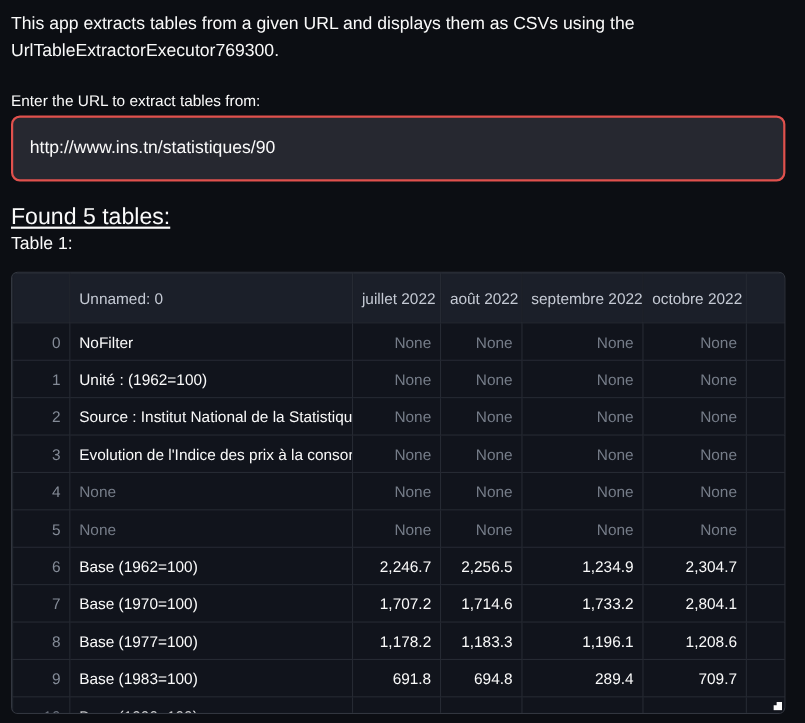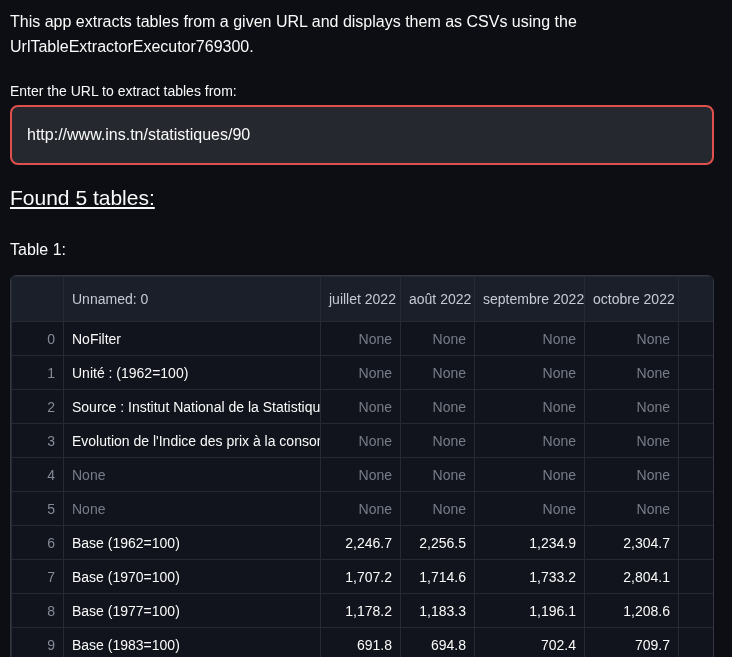--- a/index.html
+++ b/index.html
@@ -13,21 +13,21 @@
 
   .intro{font-size:16px;line-height:25px;margin:0;width:704px;}
   .url-label{margin-top:22px;font-size:14px;line-height:20px;}
   .url-input{
     display:block;margin-top:4px;width:704px;height:60px;box-sizing:border-box;
     background:#262830;border:2px solid #e0514d;border-radius:8px;
     color:#fafafa;font-size:16px;padding:0 15px;outline:none;
     font-family:"Liberation Sans",sans-serif;
   }
   .found{margin-top:23px;font-size:21px;line-height:20px;text-decoration:underline;}
-  .tbl-title{margin-top:32px;font-size:16px;line-height:20px;}
+  .tbl-title{margin-top:4px;font-size:16px;line-height:20px;}
 
   .tbl-wrap{
     position:relative;margin-top:15px;width:704px;height:402px;
     box-sizing:border-box;overflow:hidden;
     border:1px solid #32363f;border-radius:6px;background:#11141c;
   }
   table{border-collapse:collapse;table-layout:fixed;width:807px;font-size:14px;}
   col.c0{width:52px;} col.c1{width:257px;} col.c2{width:80px;}
   col.c3{width:74px;} col.c4{width:110px;} col.c5{width:94px;} col.c6{width:140px;}
   th,td{border:1px solid #262a33;padding:0 8px;white-space:nowrap;overflow:hidden;box-sizing:border-box;}
@@ -162,21 +162,21 @@
             <td class="num">1,183.3</td>
             <td class="num">1,196.1</td>
             <td class="num">1,208.6</td>
             <td class="num"></td>
           </tr>
           <tr>
             <td class="idx">9</td>
             <td class="lbl">Base (1983=100)</td>
             <td class="num">691.8</td>
             <td class="num">694.8</td>
-            <td class="num">702.4</td>
+            <td class="num">289.4</td>
             <td class="num">709.7</td>
             <td class="num"></td>
           </tr>
           <tr>
             <td class="idx">10</td>
             <td class="lbl">Base (1990=100)</td>
             <td class="num"></td>
             <td class="num"></td>
             <td class="num"></td>
             <td class="num"></td>

